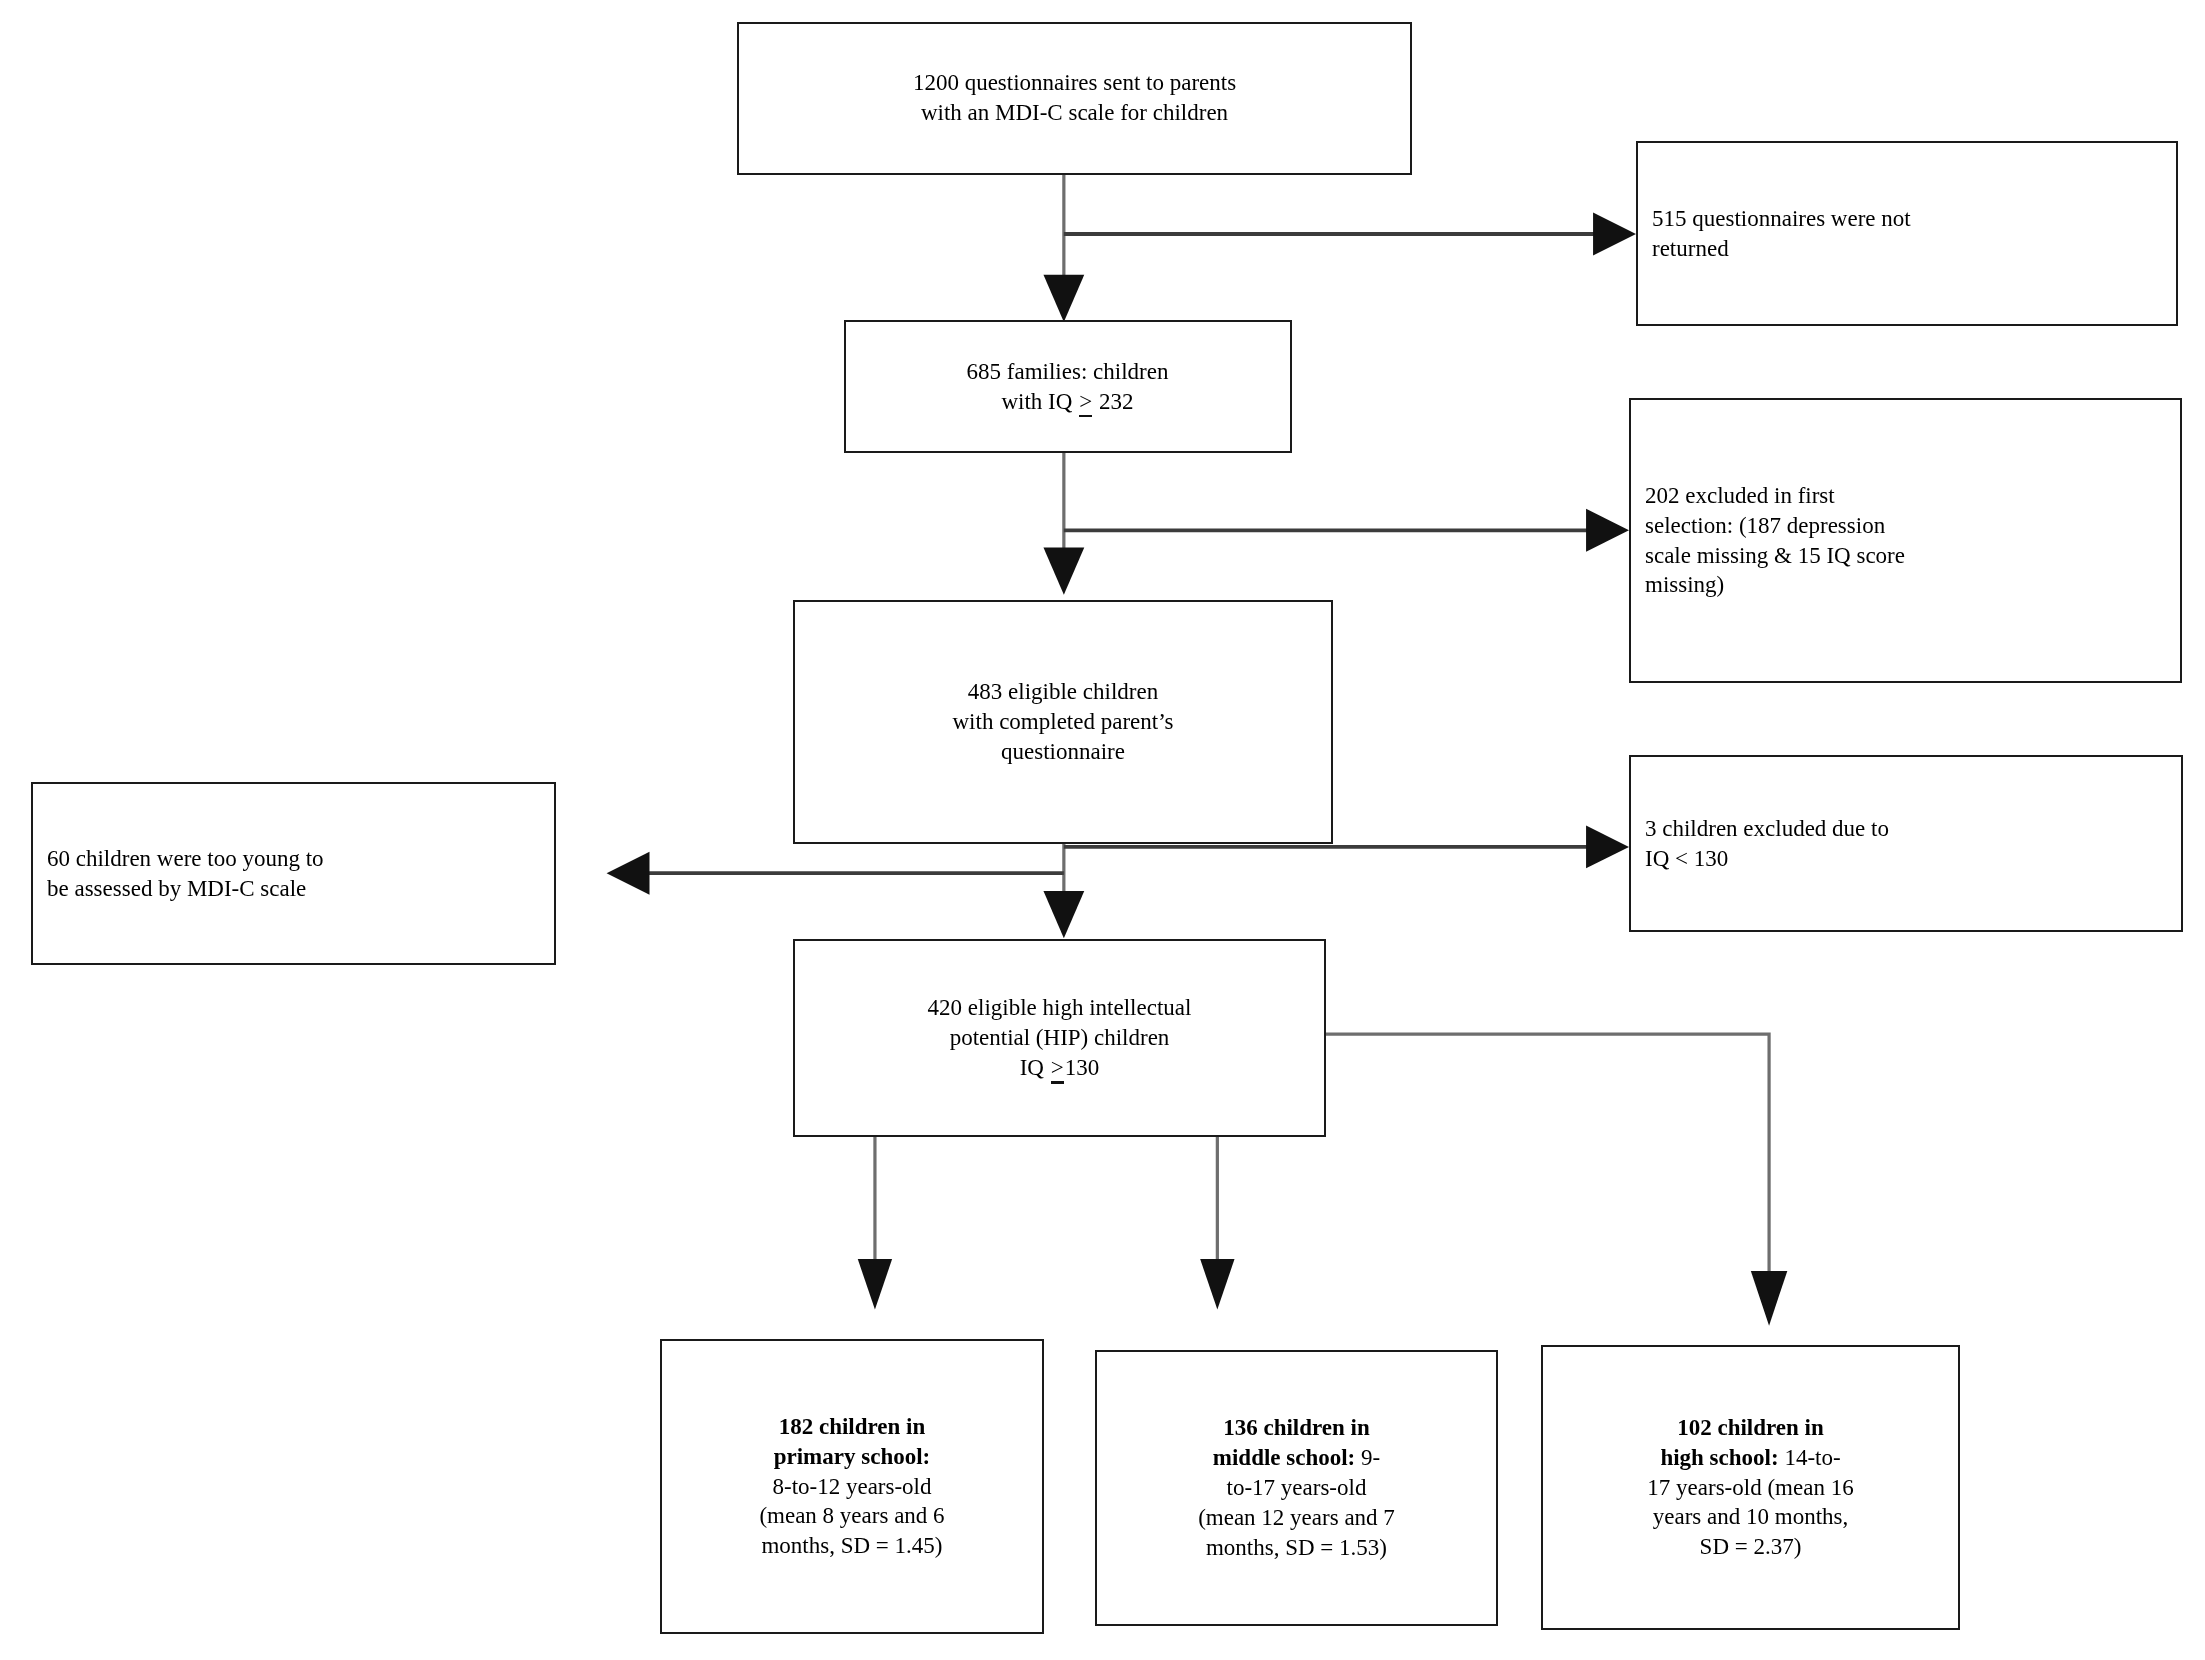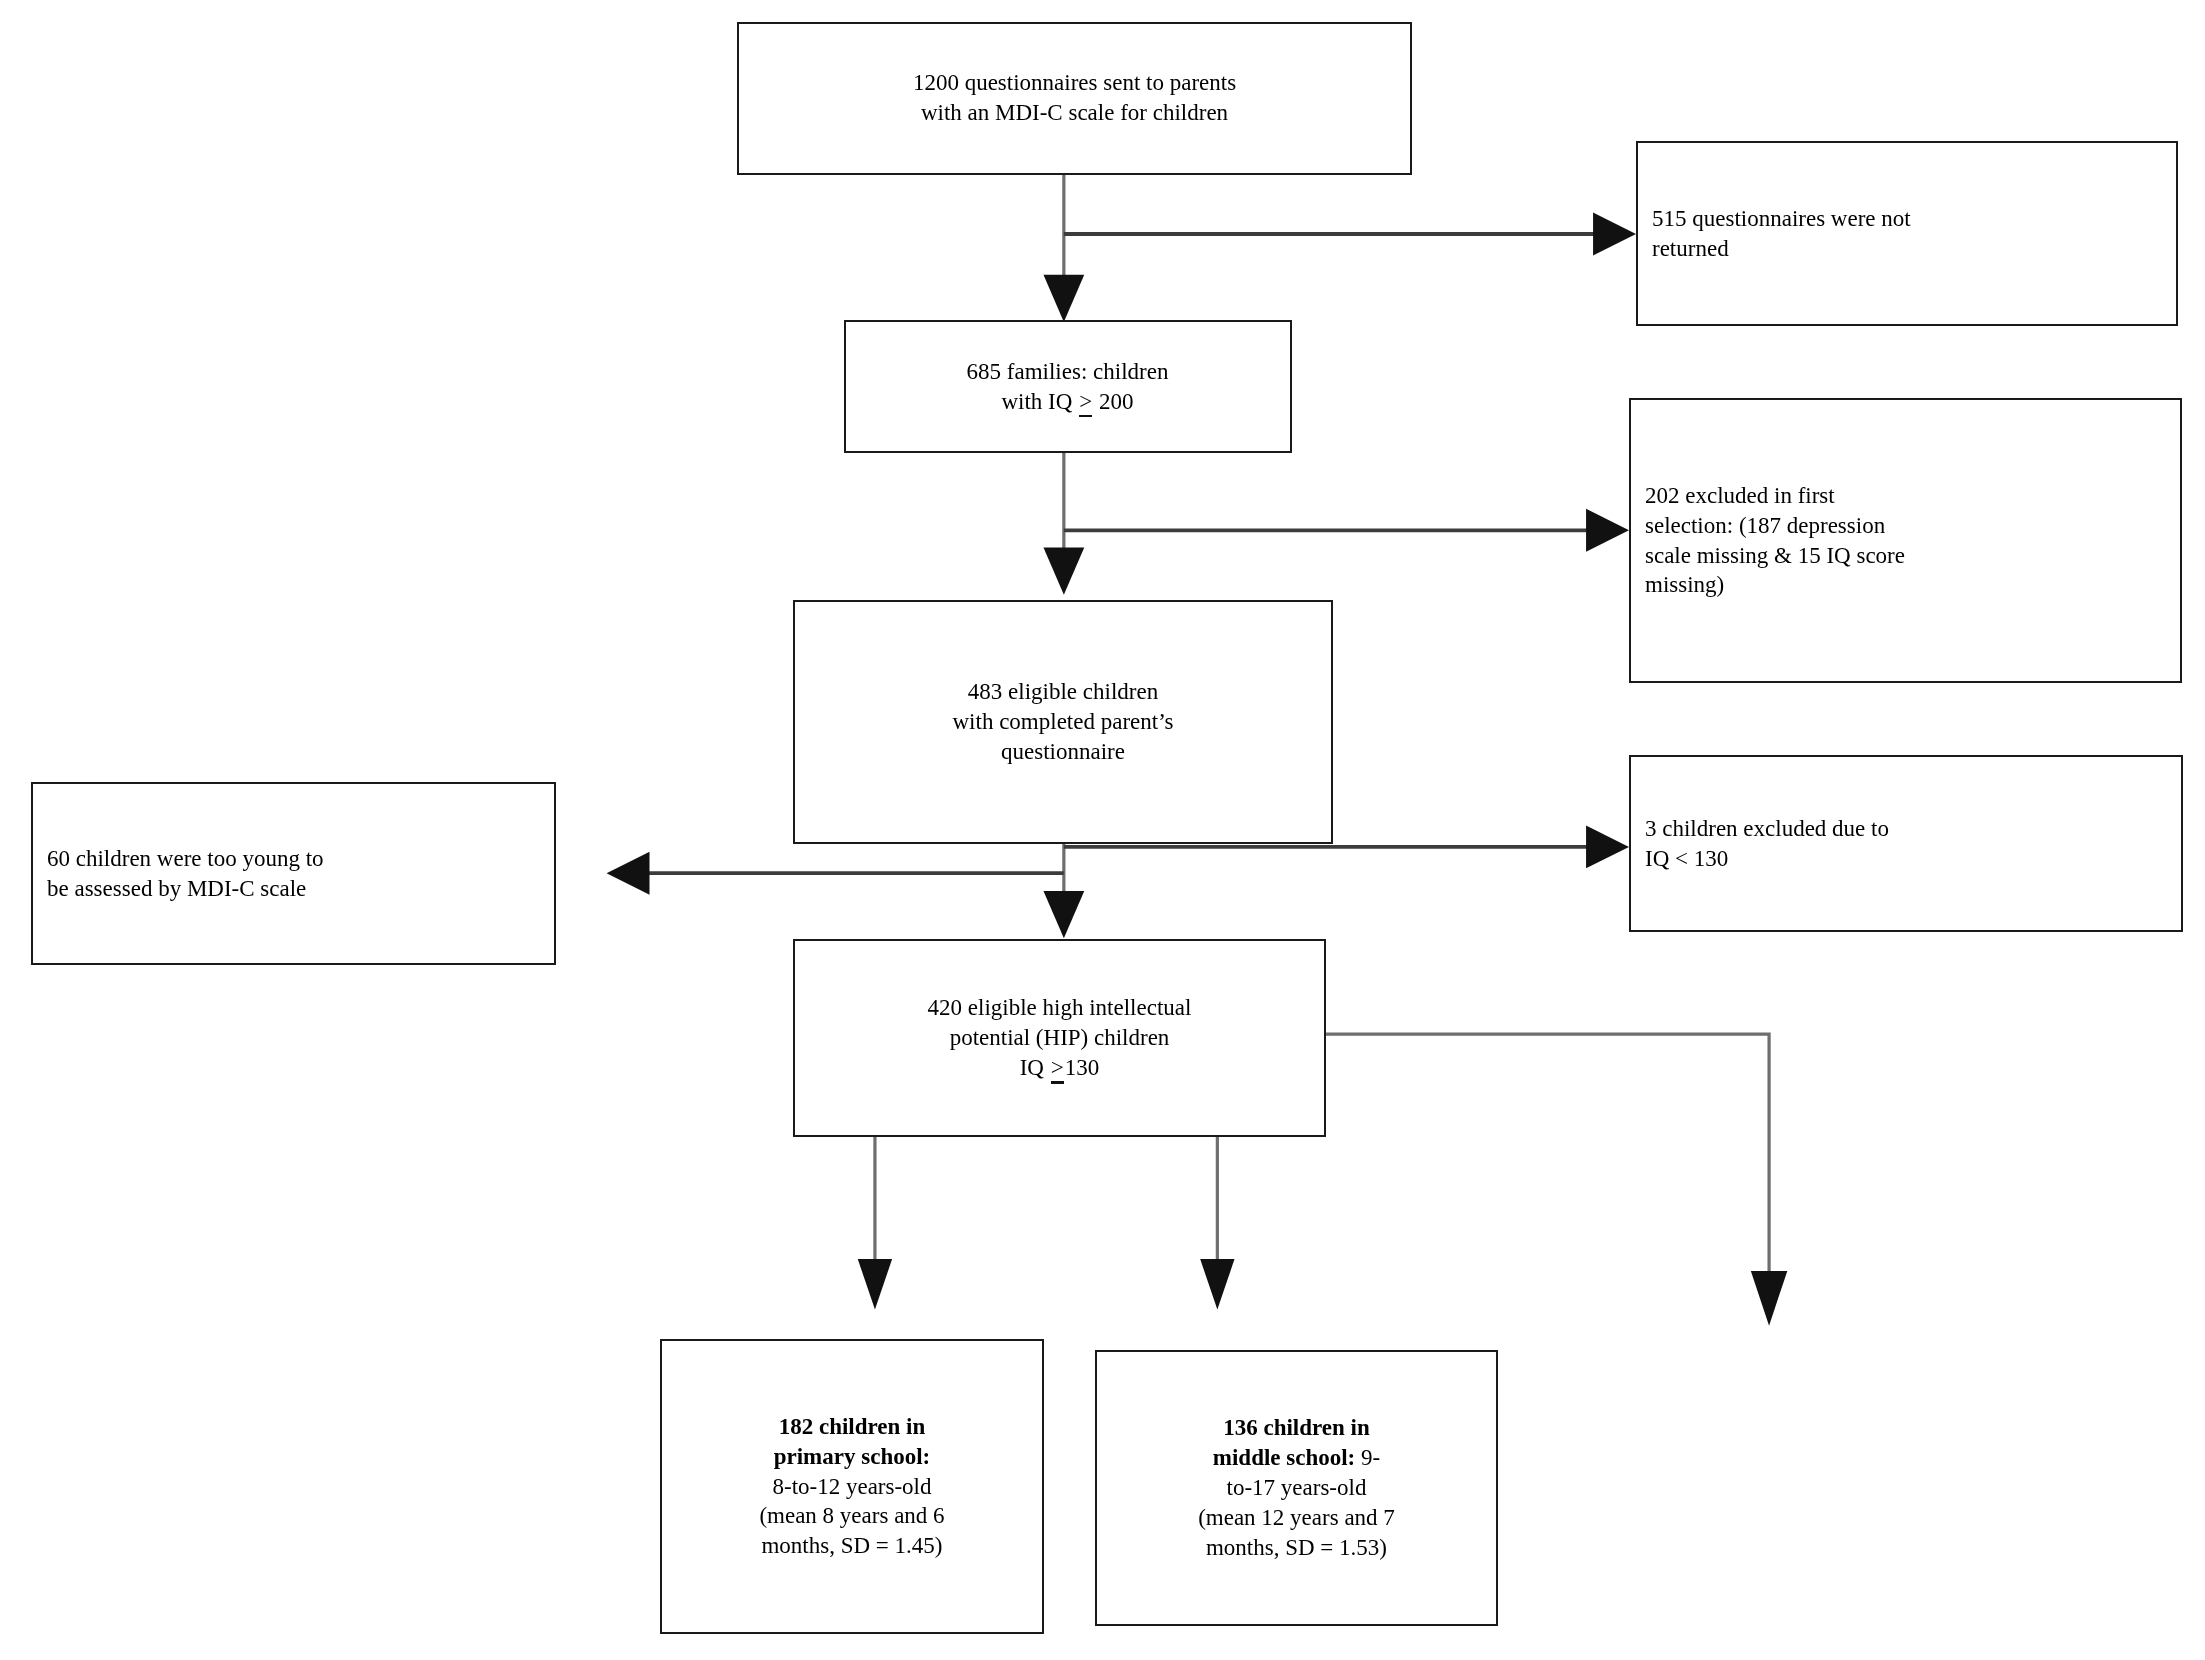--- a/index.html
+++ b/index.html
@@ -139,21 +139,21 @@
   <div class="node side-node" style="left:1636px; top:141px; width:542px; height:185px;">
     <span class="txt">
       <span>515 questionnaires were not</span><br>
       <span>returned</span>
     </span>
   </div>
 
   <div class="node center-node" style="left:844px; top:320px; width:448px; height:133px;padding-left:13px;">
     <span class="txt">
       <span>685 families: children</span><br>
-      <span>with IQ </span><span class="geq">&gt;</span><span> 200</span>
+      <span>with IQ </span><span class="geq">&gt;</span><span> 232</span>
     </span>
   </div>
 
   <div class="node side-node" style="left:1629px; top:398px; width:553px; height:285px;">
     <span class="txt">
       <span>202 excluded in first</span><br>
       <span>selection: (187 depression</span><br>
       <span>scale missing &amp; 15 IQ score</span><br>
       <span>missing)</span>
     </span>
@@ -202,15 +202,24 @@
   <div class="node center-node" style="left:1095px; top:1350px; width:403px; height:276px;">
     <span class="txt">
       <span class="lead">136 children in</span><br>
       <span class="lead">middle school:</span><span> 9-</span><br>
       <span>to-17 years-old</span><br>
       <span>(mean 12 years and 7</span><br>
       <span>months, SD = 1.53)</span>
     </span>
   </div>
 
+  <div class="node center-node" style="left:1541px; top:1345px; width:419px; height:285px;">
+    <span class="txt">
+      <span class="lead">102 children in</span><br>
+      <span class="lead">high school:</span><span> 14-to-</span><br>
+      <span>17 years-old (mean 16</span><br>
+      <span>years and 10 months,</span><br>
+      <span>SD = 2.37)</span>
+    </span>
+  </div>
 
 </div>
 
 
 </body></html>

